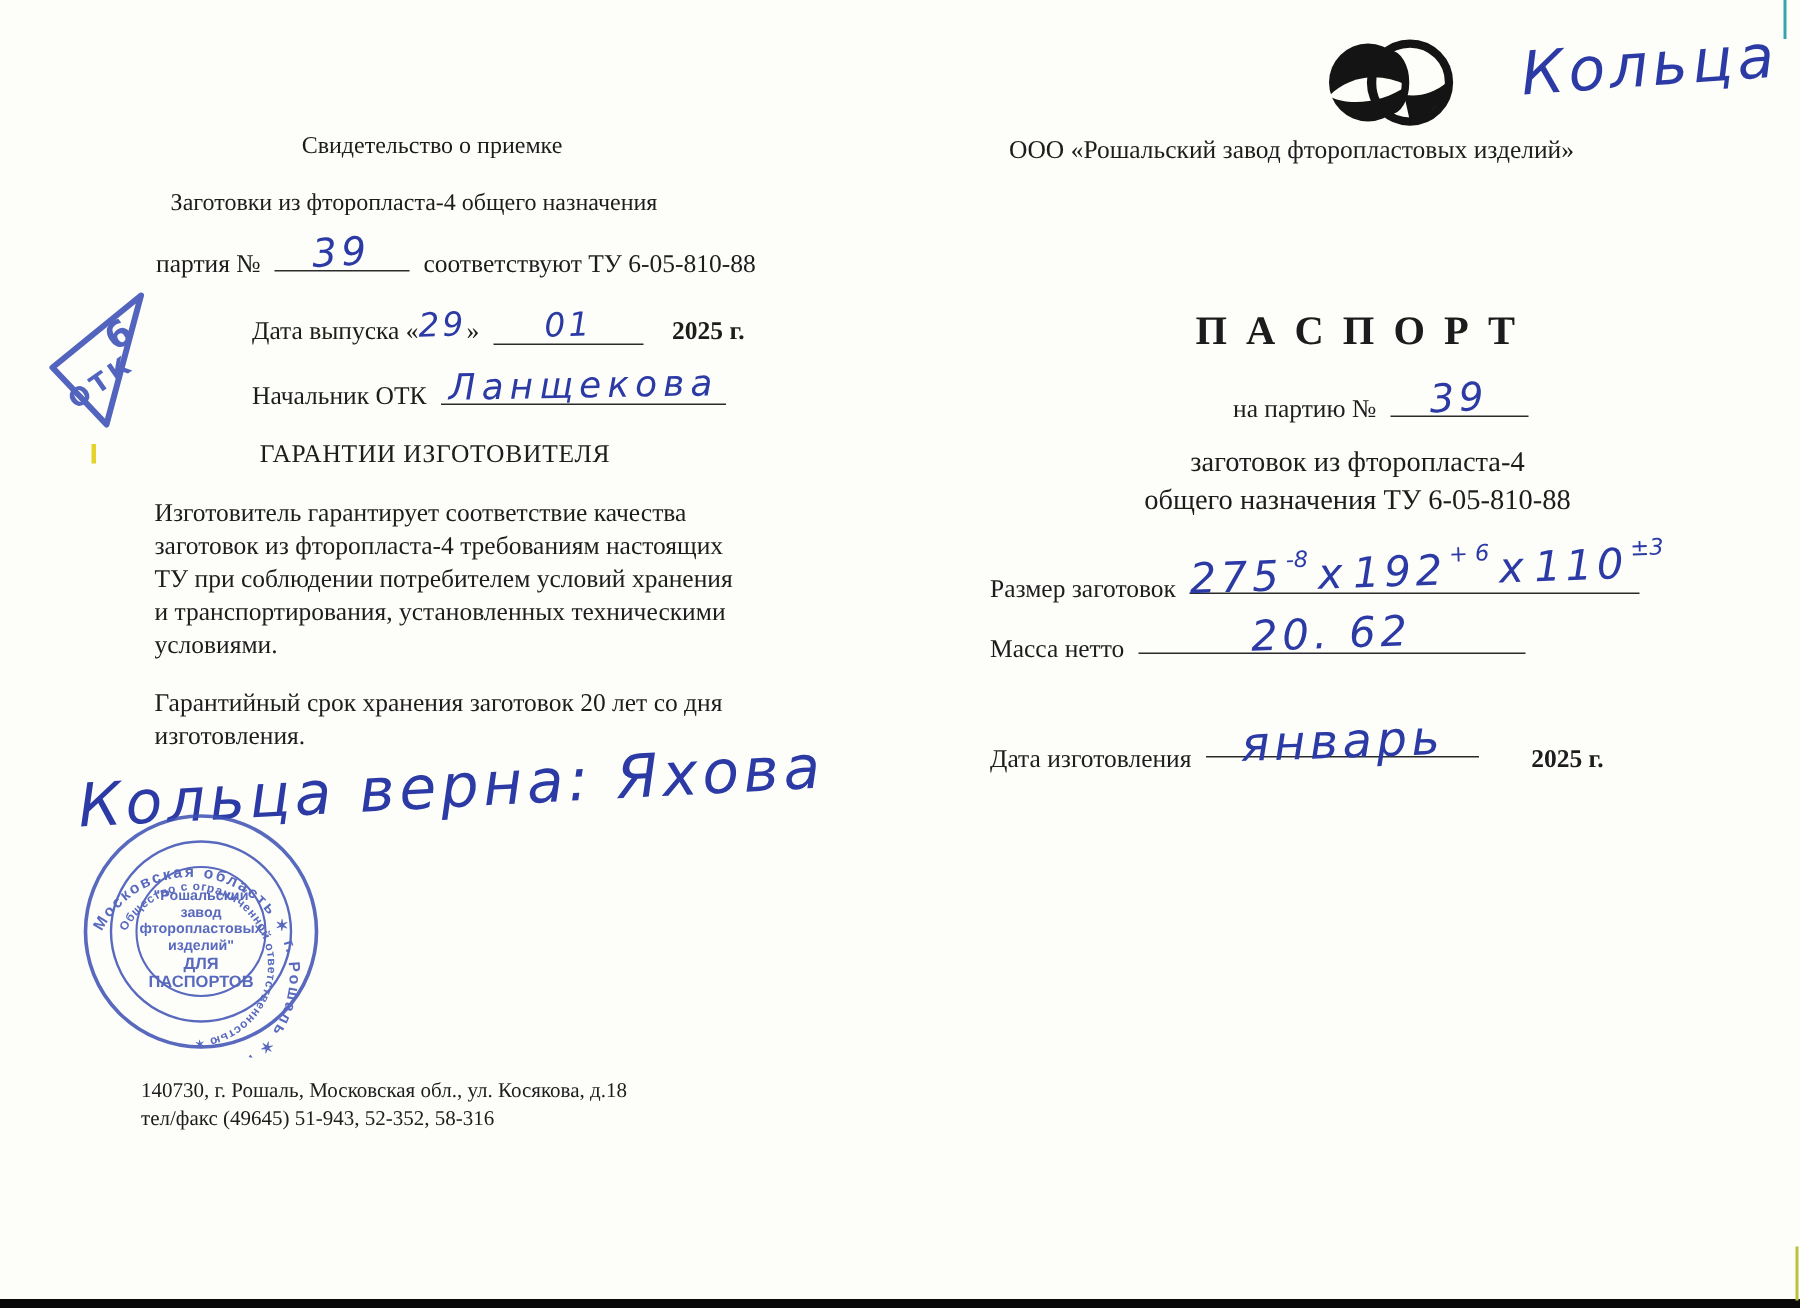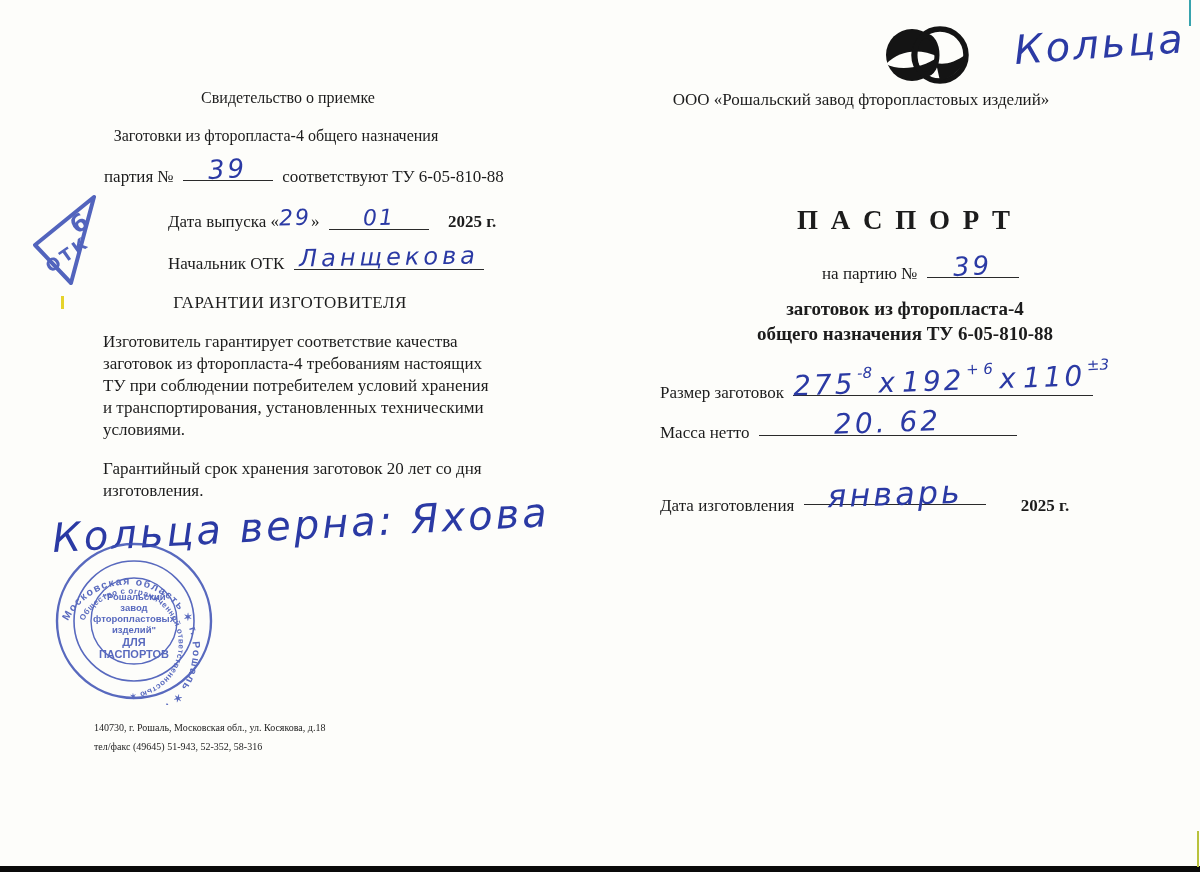--- a/index.html
+++ b/index.html
@@ -8,23 +8,23 @@
     background:#fdfdfa;
     font-family:"Liberation Serif", serif;
     color:#1c1c1c;
   }
   .abs{position:absolute;}
   .ctr{text-align:center;}
   .doc{font-size:16px;line-height:21px;}
   .doc17{font-size:17px;line-height:22px;}
   .prewrap{white-space:pre-line;}
   .pass-title{font-size:27px;font-weight:bold;letter-spacing:3px;}
-  .sub-bold{font-size:19px;font-weight:bold;line-height:25px;white-space:pre-line;text-align:center;}
+  .sub-bold{font-size:19px;font-weight:normal;line-height:25px;white-space:pre-line;text-align:center;}
   .warr-title{font-size:17px;letter-spacing:.5px;}
-  .addr{font-size:10px;line-height:19px;}
+  .addr{font-size:14px;line-height:19px;}
   .row{white-space:nowrap;}
   .blank{
     display:inline-block;border-bottom:1.4px solid #2a2a2a;
     text-align:center;vertical-align:baseline;margin:0 5px;position:relative;height:1.15em;
   }
   .hw{
     font-family:"DejaVu Sans", sans-serif;font-style:italic;color:#2b3aa4;
     display:inline-block;transform:rotate(-2deg);line-height:1;
   }
   .hw-sm{font-size:22px;letter-spacing:2px;transform:translateY(-2px) rotate(-2deg);}

